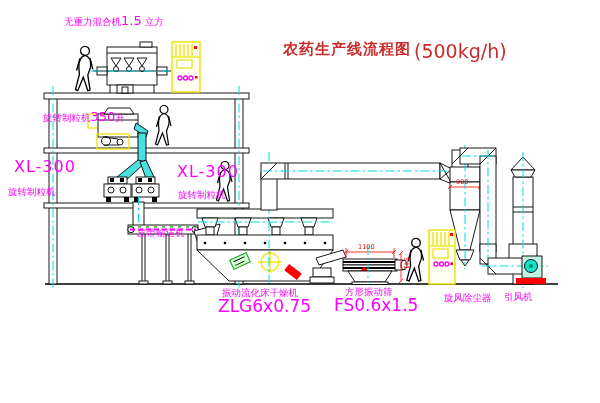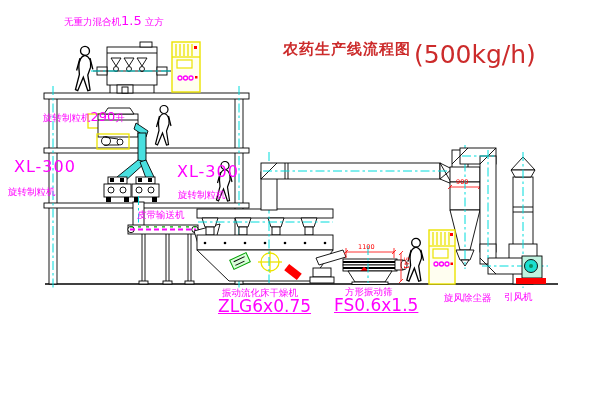--- a/index.html
+++ b/index.html
@@ -15,28 +15,28 @@
   .yl{fill:none;stroke:#ece300;stroke-width:1.3;}
   .ylf{fill:#fffef0;stroke:#ece300;stroke-width:1.4;}
   .gn{fill:#d9ffd9;stroke:#00a000;stroke-width:1;}
   .rd{fill:none;stroke:#ff0000;stroke-width:.8;}
   .rdf{fill:#ff0000;stroke:none;}
   .knob{fill:none;stroke:#ff00ff;stroke-width:1.3;}
   
   .lbl{position:absolute;color:#ff00ff;white-space:nowrap;line-height:1;}
   .sm{font-size:9.5px;}
   .md{font-size:13px;}
-  .big{font-size:17px;text-decoration:underline;}
+  .big{font-size:17px;}
   .xl{font-size:16px;letter-spacing:1px;}
   .dim{position:absolute;color:#ff0000;font-size:6.5px;white-space:nowrap;line-height:1;}
   .dimv{writing-mode:vertical-rl;}
   #title{position:absolute;left:283px;top:42px;display:flex;align-items:flex-start;gap:3px;
          color:#cc2b2b;white-space:nowrap;line-height:1;}
   #title .t-cn{font-size:15px;font-weight:bold;letter-spacing:1px;}
-  #title .t-cap{font-size:25px;font-weight:normal;}
+  #title .t-cap{font-size:19px;font-weight:normal;}
 </style>
 </head>
 <body>
 
 <div id="stage">
 
 <svg width="600" height="403" viewBox="0 0 600 403">
   <defs>
     <g id="person">
       <circle cx="0" cy="-21.5" r="4" fill="#fff" stroke="#000" stroke-width="1.2"></circle>
@@ -295,30 +295,30 @@
 <div id="title">
   <span class="t-cn">农药生产线流程图</span>
   <span class="t-cap">(500kg/h)</span>
 </div>
 
 <div class="lbl sm" style="left:64px;top:14px">
   <span>无重力混合机</span><span class="md">1.5</span> <span>立方</span>
 </div>
 
 <div class="lbl sm" style="left:43px;top:110px">
-  <span>旋转制粒机</span><span class="md">290</span><span>升</span>
+  <span>旋转制粒机</span><span class="md">350</span><span>升</span>
 </div>
 
 <div class="lbl xl" style="left:14px;top:159px">XL-300</div>
 <div class="lbl sm" style="left:8px;top:187px">旋转制粒机</div>
 
 <div class="lbl xl" style="left:177px;top:164px">XL-300</div>
 <div class="lbl sm" style="left:178px;top:190px">旋转制粒机</div>
 
-<div class="lbl sm" style="left:137px;top:210px">皮带输送机</div>
+<div class="lbl sm" style="left:137px;top:228px">皮带输送机</div>
 
 <div class="lbl sm" style="left:222px;top:288px">振动流化床干燥机</div>
 <div class="lbl big" style="left:218px;top:298px">ZLG6x0.75</div>
 
 <div class="lbl sm" style="left:345px;top:287px">方形振动筛</div>
 <div class="lbl big" style="left:334px;top:297px">FS0.6x1.5</div>
 
 <div class="lbl sm" style="left:444px;top:293px">旋风除尘器</div>
 <div class="lbl sm" style="left:504px;top:292px">引风机</div>
 

